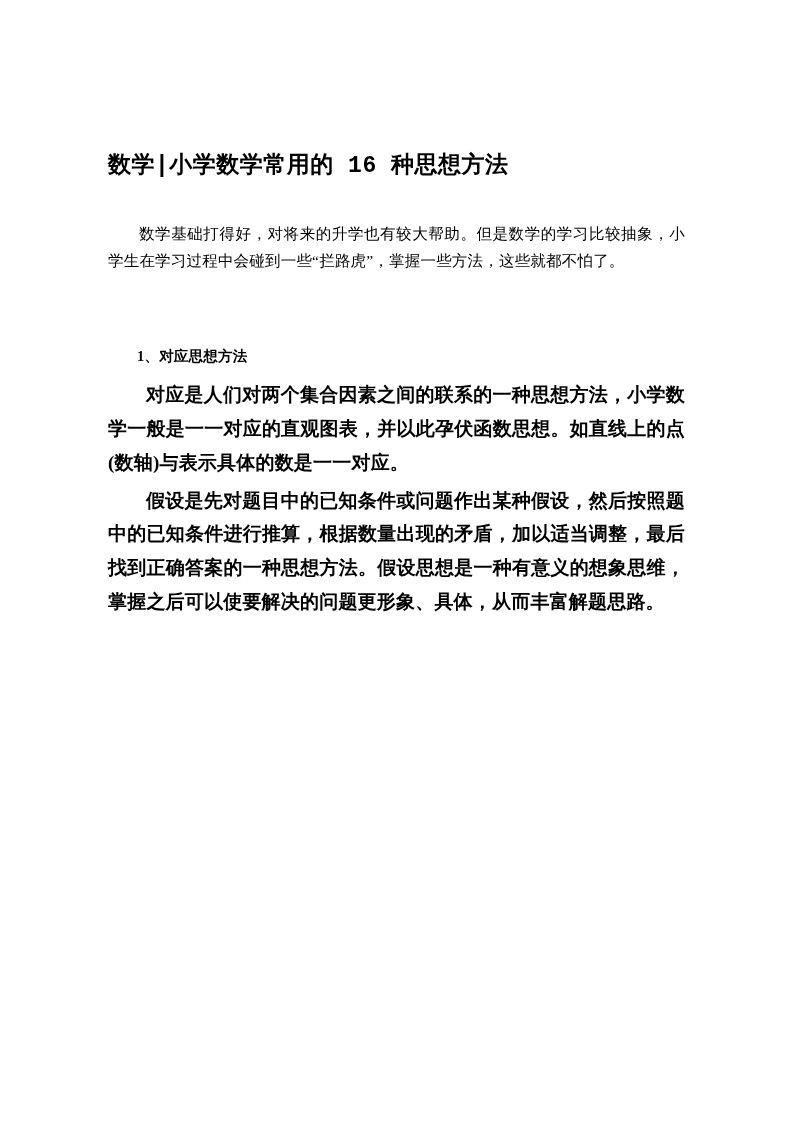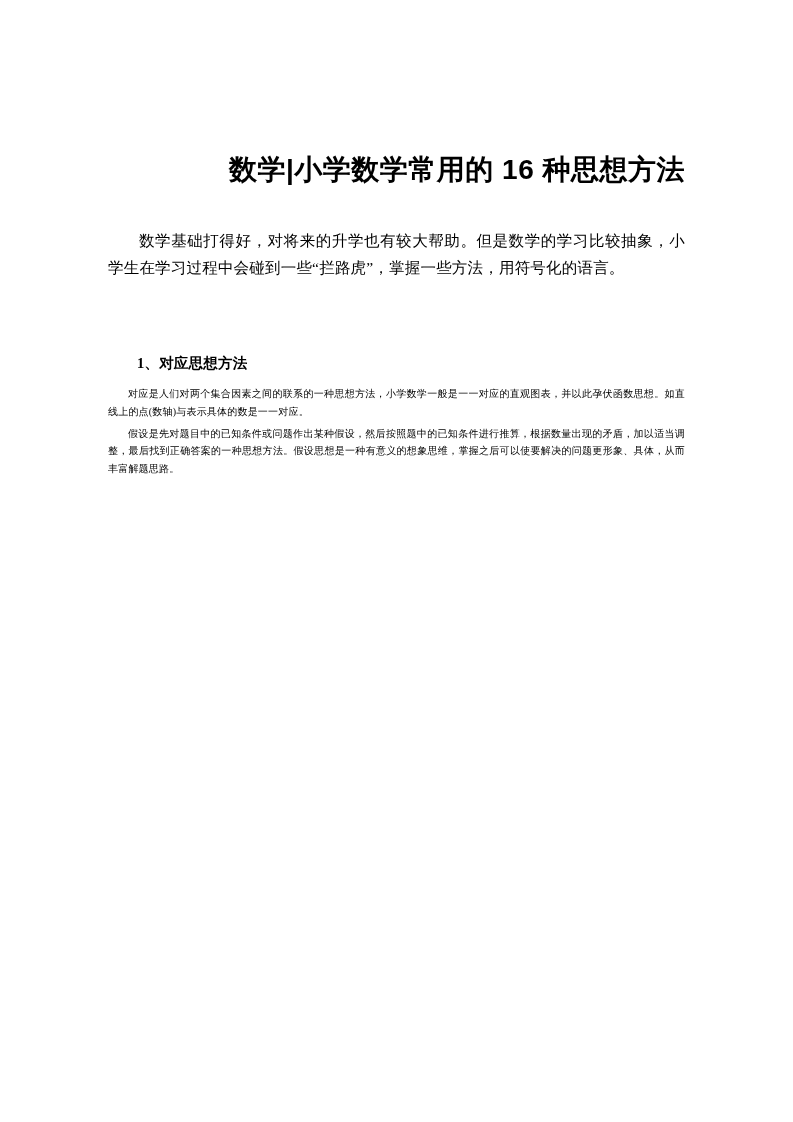--- a/index.html
+++ b/index.html
@@ -15,24 +15,24 @@
     overflow: hidden;
   }
   .page {
     position: relative;
     width: 793px;
     height: 1122px;
     box-sizing: border-box;
     padding: 150px 108px 0 108px;
   }
   .doc-title {
-    font-family: Liberation Sans, sans-serif;
-    font-size: 28px;
+    font-family: Liberation Mono, monospace;
+    font-size: 23px;
     font-weight: bold;
-    text-align: right;
+    text-align: left;
     letter-spacing: 0.5px;
     margin: 0 0 38px 0;
     line-height: 1.4;
   }
   .intro {
     font-size: 15.5px;
     line-height: 1.75;
     text-align: justify;
     text-indent: 2em;
     margin: 0 0 70px 0;
@@ -43,39 +43,40 @@
   }
   .sec-heading {
     font-size: 14.5px;
     font-weight: bold;
     text-indent: 2em;
     line-height: 1.7;
     margin: 0 0 9px 0;
     letter-spacing: 0.2px;
   }
   .sec-body {
-    font-size: 10px;
+    font-size: 19px;
     line-height: 1.78;
     text-align: justify;
     text-indent: 2em;
     margin: 0 0 20px 0;
     letter-spacing: 0.2px;
+    font-weight: bold;
   }
   .sec-body:last-child {
     margin-bottom: 0;
   }
 </style>
 </head>
 <body>
 
 <div class="page">
 
   <h1 class="doc-title">数学|小学数学常用的 16 种思想方法</h1>
 
-  <p class="intro">数学基础打得好，对将来的升学也有较大帮助。但是数学的学习比较抽象，小学生在学习过程中会碰到一些“拦路虎”，掌握一些方法，用符号化的语言。</p>
+  <p class="intro">数学基础打得好，对将来的升学也有较大帮助。但是数学的学习比较抽象，小学生在学习过程中会碰到一些“拦路虎”，掌握一些方法，这些就都不怕了。</p>
 
   <div class="section">
     <p class="sec-heading">1、对应思想方法</p>
     <p class="sec-body">对应是人们对两个集合因素之间的联系的一种思想方法，小学数学一般是一一对应的直观图表，并以此孕伏函数思想。如直线上的点(数轴)与表示具体的数是一一对应。</p>
   </div>
 
   <div class="section">
     <p class="sec-body">假设是先对题目中的已知条件或问题作出某种假设，然后按照题中的已知条件进行推算，根据数量出现的矛盾，加以适当调整，最后找到正确答案的一种思想方法。假设思想是一种有意义的想象思维，掌握之后可以使要解决的问题更形象、具体，从而丰富解题思路。</p>
   </div>
 

